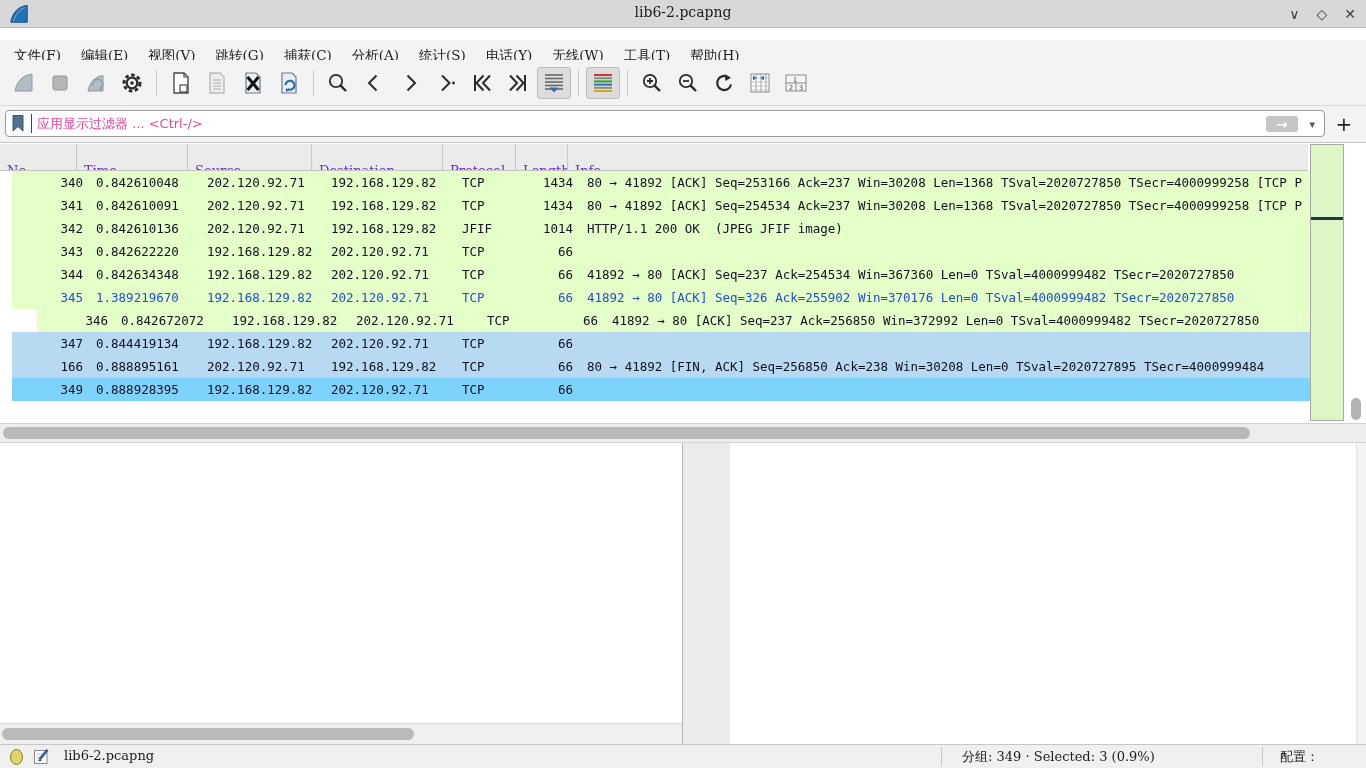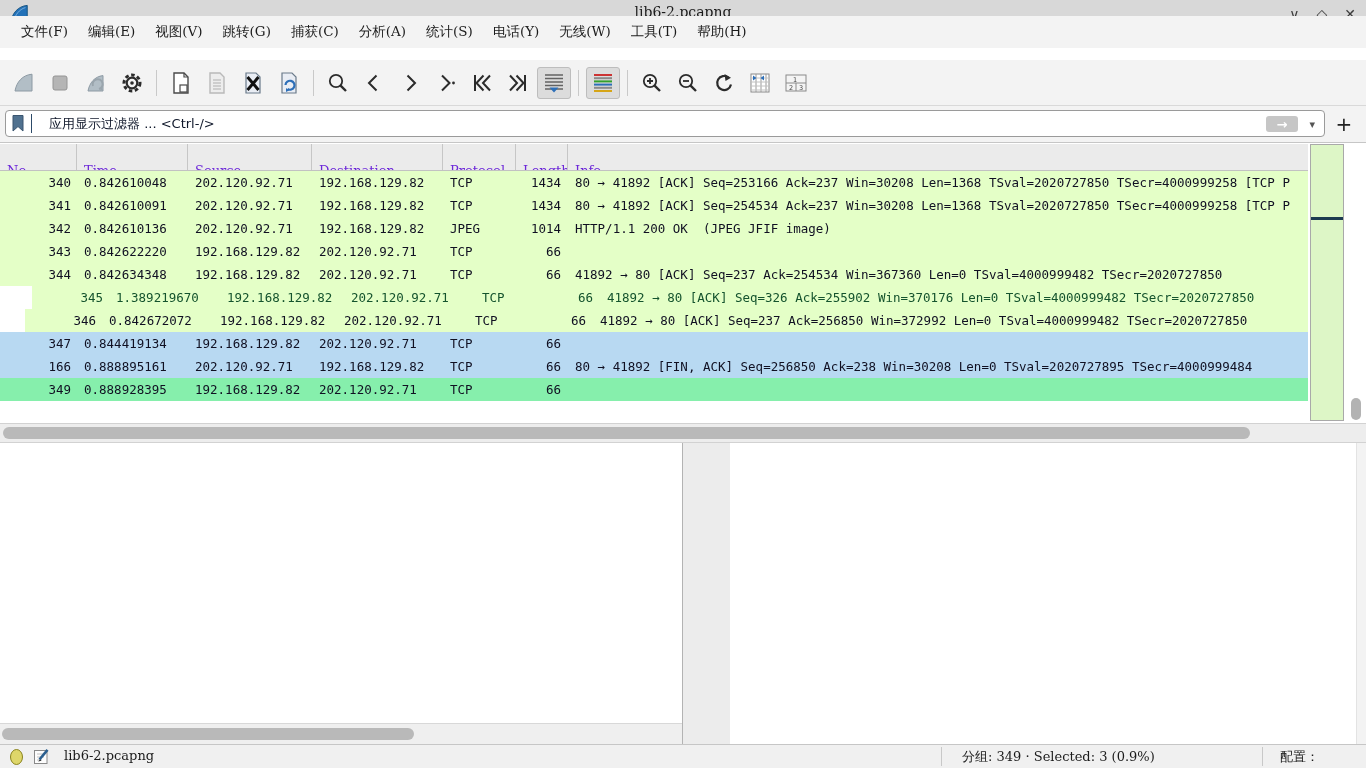--- a/index.html
+++ b/index.html
@@ -10,55 +10,55 @@
   
   .titlebar{position:absolute;left:0;top:0;width:1366px;height:28px;background:#d8d8d8;
             border-bottom:1px solid #bcbcbc;box-sizing:border-box;}
   .app-icon{position:absolute;left:8px;top:3px;}
   .wtitle{position:absolute;left:0;top:4px;width:100%;text-align:center;font-size:14px;color:#1b1b1b;}
   .winctl{position:absolute;right:10px;top:0;height:28px;display:flex;align-items:center;gap:17px;
           font-size:14px;color:#3c3c3c;font-family:"DejaVu Sans",sans-serif;}
   .winctl span{cursor:default;}
 
   
-  .menubar{position:absolute;top:16px;left:0;width:1366px;height:32px;background:#f3f3f3;
-           display:flex;align-items:center;padding-left:11px;box-sizing:border-box;}
+  .menubar{position:absolute;top:40px;left:0;width:1366px;height:32px;background:#f3f3f3;
+           display:flex;align-items:center;padding-left:4px;box-sizing:border-box;}
   .menu-item{padding:4px 10px;font-size:13.5px;color:#1b1b1b;white-space:nowrap;}
 
   
   .toolbar{position:absolute;top:60px;left:0;width:1366px;height:46px;background:#f3f3f3;
            border-bottom:1px solid #d9d9d9;display:flex;align-items:center;padding-left:6px;box-sizing:border-box;}
   .tbtn{width:34px;height:32px;display:flex;align-items:center;justify-content:center;
         margin:0 1px;border-radius:3px;box-sizing:border-box;}
   .tbtn.toggled{background:#dcdcdc;border:1px solid #bdbdbd;}
   .tsep{width:1px;height:26px;background:#c9c9c9;margin:0 6px;}
 
   
   .filterbar{position:absolute;top:106px;left:0;width:1366px;height:37px;background:#f3f3f3;
              border-bottom:1px solid #c6c6c6;box-sizing:border-box;}
   .filter-input{position:absolute;left:5px;top:4px;width:1320px;height:27px;background:#fff;
                 border:1px solid #9a9a9a;border-radius:4px;display:flex;align-items:center;box-sizing:border-box;}
   .bookmark{margin-left:5px;}
   .fcaret{width:1px;height:19px;background:#2c4a68;margin-left:6px;}
-  .placeholder{margin-left:17px;font-size:13px;color:#0f172a;font-family:"DejaVu Sans",sans-serif;white-space:nowrap;}
+  .placeholder{margin-left:5px;font-size:13px;color:#ec4899;font-family:"DejaVu Sans",sans-serif;white-space:nowrap;}
   .apply-btn{position:absolute;right:26px;top:5px;width:32px;height:16px;background:#c6c6c6;border-radius:3px;
              color:#fff;font-weight:bold;display:flex;align-items:center;justify-content:center;
              font-size:13px;font-family:"DejaVu Sans",sans-serif;}
   .fdrop{position:absolute;right:9px;top:7px;color:#555;font-size:11px;font-family:"DejaVu Sans",sans-serif;}
   .add-filter{position:absolute;left:1329px;top:3px;width:30px;height:30px;display:flex;align-items:center;
               justify-content:center;font-size:20px;color:#222;font-family:"DejaVu Sans",sans-serif;}
 
   
   .plist-header{position:absolute;top:144px;left:0;width:1308px;height:27px;background:#ebebeb;
                 border-bottom:1px solid #c2c2c2;display:flex;box-sizing:border-box;}
   .hcell{border-right:1px solid #c6c6c6;padding:19px 0 0 7px;font-size:13px;color:#6d28d9;
          box-sizing:border-box;overflow:hidden;white-space:nowrap;}
   .c0{width:77px;}.c1{width:111px;}.c2{width:124px;}.c3{width:131px;}.c4{width:73px;}.c5{width:52px;}
   .c6{flex:1;border-right:none;}
-  .plist-rows{position:absolute;top:171px;left:0;width:1308px;height:232px;}
+  .plist-rows{position:absolute;top:171px;left:12px;width:1308px;height:232px;}
   .prow{display:flex;height:23px;line-height:23px;font-family:"DejaVu Sans Mono",monospace;
         font-size:12.5px;color:#101022;}
   .cell{padding-left:7px;box-sizing:border-box;overflow:hidden;white-space:pre;}
   .prow .c0{text-align:right;padding-right:6px;padding-left:0;}
   .prow .c5{text-align:right;padding-right:7px;padding-left:0;}
 
   
   .minimap{position:absolute;left:1310px;top:144px;width:34px;height:277px;background:#ddf6c6;
            border:1px solid #a9a9a9;box-sizing:border-box;}
   .minimap-line{position:absolute;left:0;top:72px;width:100%;height:3px;background:#1c3a50;}
@@ -359,42 +359,42 @@
       <div class="cell c3">192.168.129.82</div>
       <div class="cell c4">TCP</div>
       <div class="cell c5">1434</div>
       <div class="cell c6">80 → 41892 [ACK] Seq=254534 Ack=237 Win=30208 Len=1368 TSval=2020727850 TSecr=4000999258 [TCP P</div>
     </div>
     <div class="prow" style="background: rgb(228, 255, 199); color: rgb(16, 16, 34);">
       <div class="cell c0">342</div>
       <div class="cell c1">0.842610136</div>
       <div class="cell c2">202.120.92.71</div>
       <div class="cell c3">192.168.129.82</div>
-      <div class="cell c4">JPEG</div>
+      <div class="cell c4">JFIF</div>
       <div class="cell c5">1014</div>
       <div class="cell c6">HTTP/1.1 200 OK  (JPEG JFIF image)</div>
     </div>
     <div class="prow" style="background: rgb(228, 255, 199); color: rgb(16, 16, 34);">
       <div class="cell c0">343</div>
       <div class="cell c1">0.842622220</div>
       <div class="cell c2">192.168.129.82</div>
       <div class="cell c3">202.120.92.71</div>
       <div class="cell c4">TCP</div>
       <div class="cell c5">66</div>
     </div>
     <div class="prow" style="background: rgb(228, 255, 199); color: rgb(16, 16, 34);">
       <div class="cell c0">344</div>
       <div class="cell c1">0.842634348</div>
       <div class="cell c2">192.168.129.82</div>
       <div class="cell c3">202.120.92.71</div>
       <div class="cell c4">TCP</div>
       <div class="cell c5">66</div>
       <div class="cell c6">41892 → 80 [ACK] Seq=237 Ack=254534 Win=367360 Len=0 TSval=4000999482 TSecr=2020727850</div>
     </div>
-    <div class="prow" style="background: rgb(228, 255, 199); color: #14532d; margin-left: 32px;">
+    <div class="prow" style="background: rgb(228, 255, 199); color: #1d4ed8;">
       <div class="cell c0">345</div>
       <div class="cell c1">1.389219670</div>
       <div class="cell c2">192.168.129.82</div>
       <div class="cell c3">202.120.92.71</div>
       <div class="cell c4">TCP</div>
       <div class="cell c5">66</div>
       <div class="cell c6">41892 → 80 [ACK] Seq=326 Ack=255902 Win=370176 Len=0 TSval=4000999482 TSecr=2020727850</div>
     </div>
     <div class="prow" style="background: rgb(228, 255, 199); color: rgb(16, 16, 34); margin-left: 25px;">
       <div class="cell c0">346</div>
@@ -415,21 +415,21 @@
     </div>
     <div class="prow sel" style="background: rgb(184, 217, 242); color: rgb(16, 16, 34);">
       <div class="cell c0">166</div>
       <div class="cell c1">0.888895161</div>
       <div class="cell c2">202.120.92.71</div>
       <div class="cell c3">192.168.129.82</div>
       <div class="cell c4">TCP</div>
       <div class="cell c5">66</div>
       <div class="cell c6">80 → 41892 [FIN, ACK] Seq=256850 Ack=238 Win=30208 Len=0 TSval=2020727895 TSecr=4000999484</div>
     </div>
-    <div class="prow sel" style="background: #86efac; color: rgb(16, 16, 34);">
+    <div class="prow sel" style="background: #7dd3fc; color: rgb(16, 16, 34);">
       <div class="cell c0">349</div>
       <div class="cell c1">0.888928395</div>
       <div class="cell c2">192.168.129.82</div>
       <div class="cell c3">202.120.92.71</div>
       <div class="cell c4">TCP</div>
       <div class="cell c5">66</div>
     </div>
   </div>
 
 <div class="minimap">

